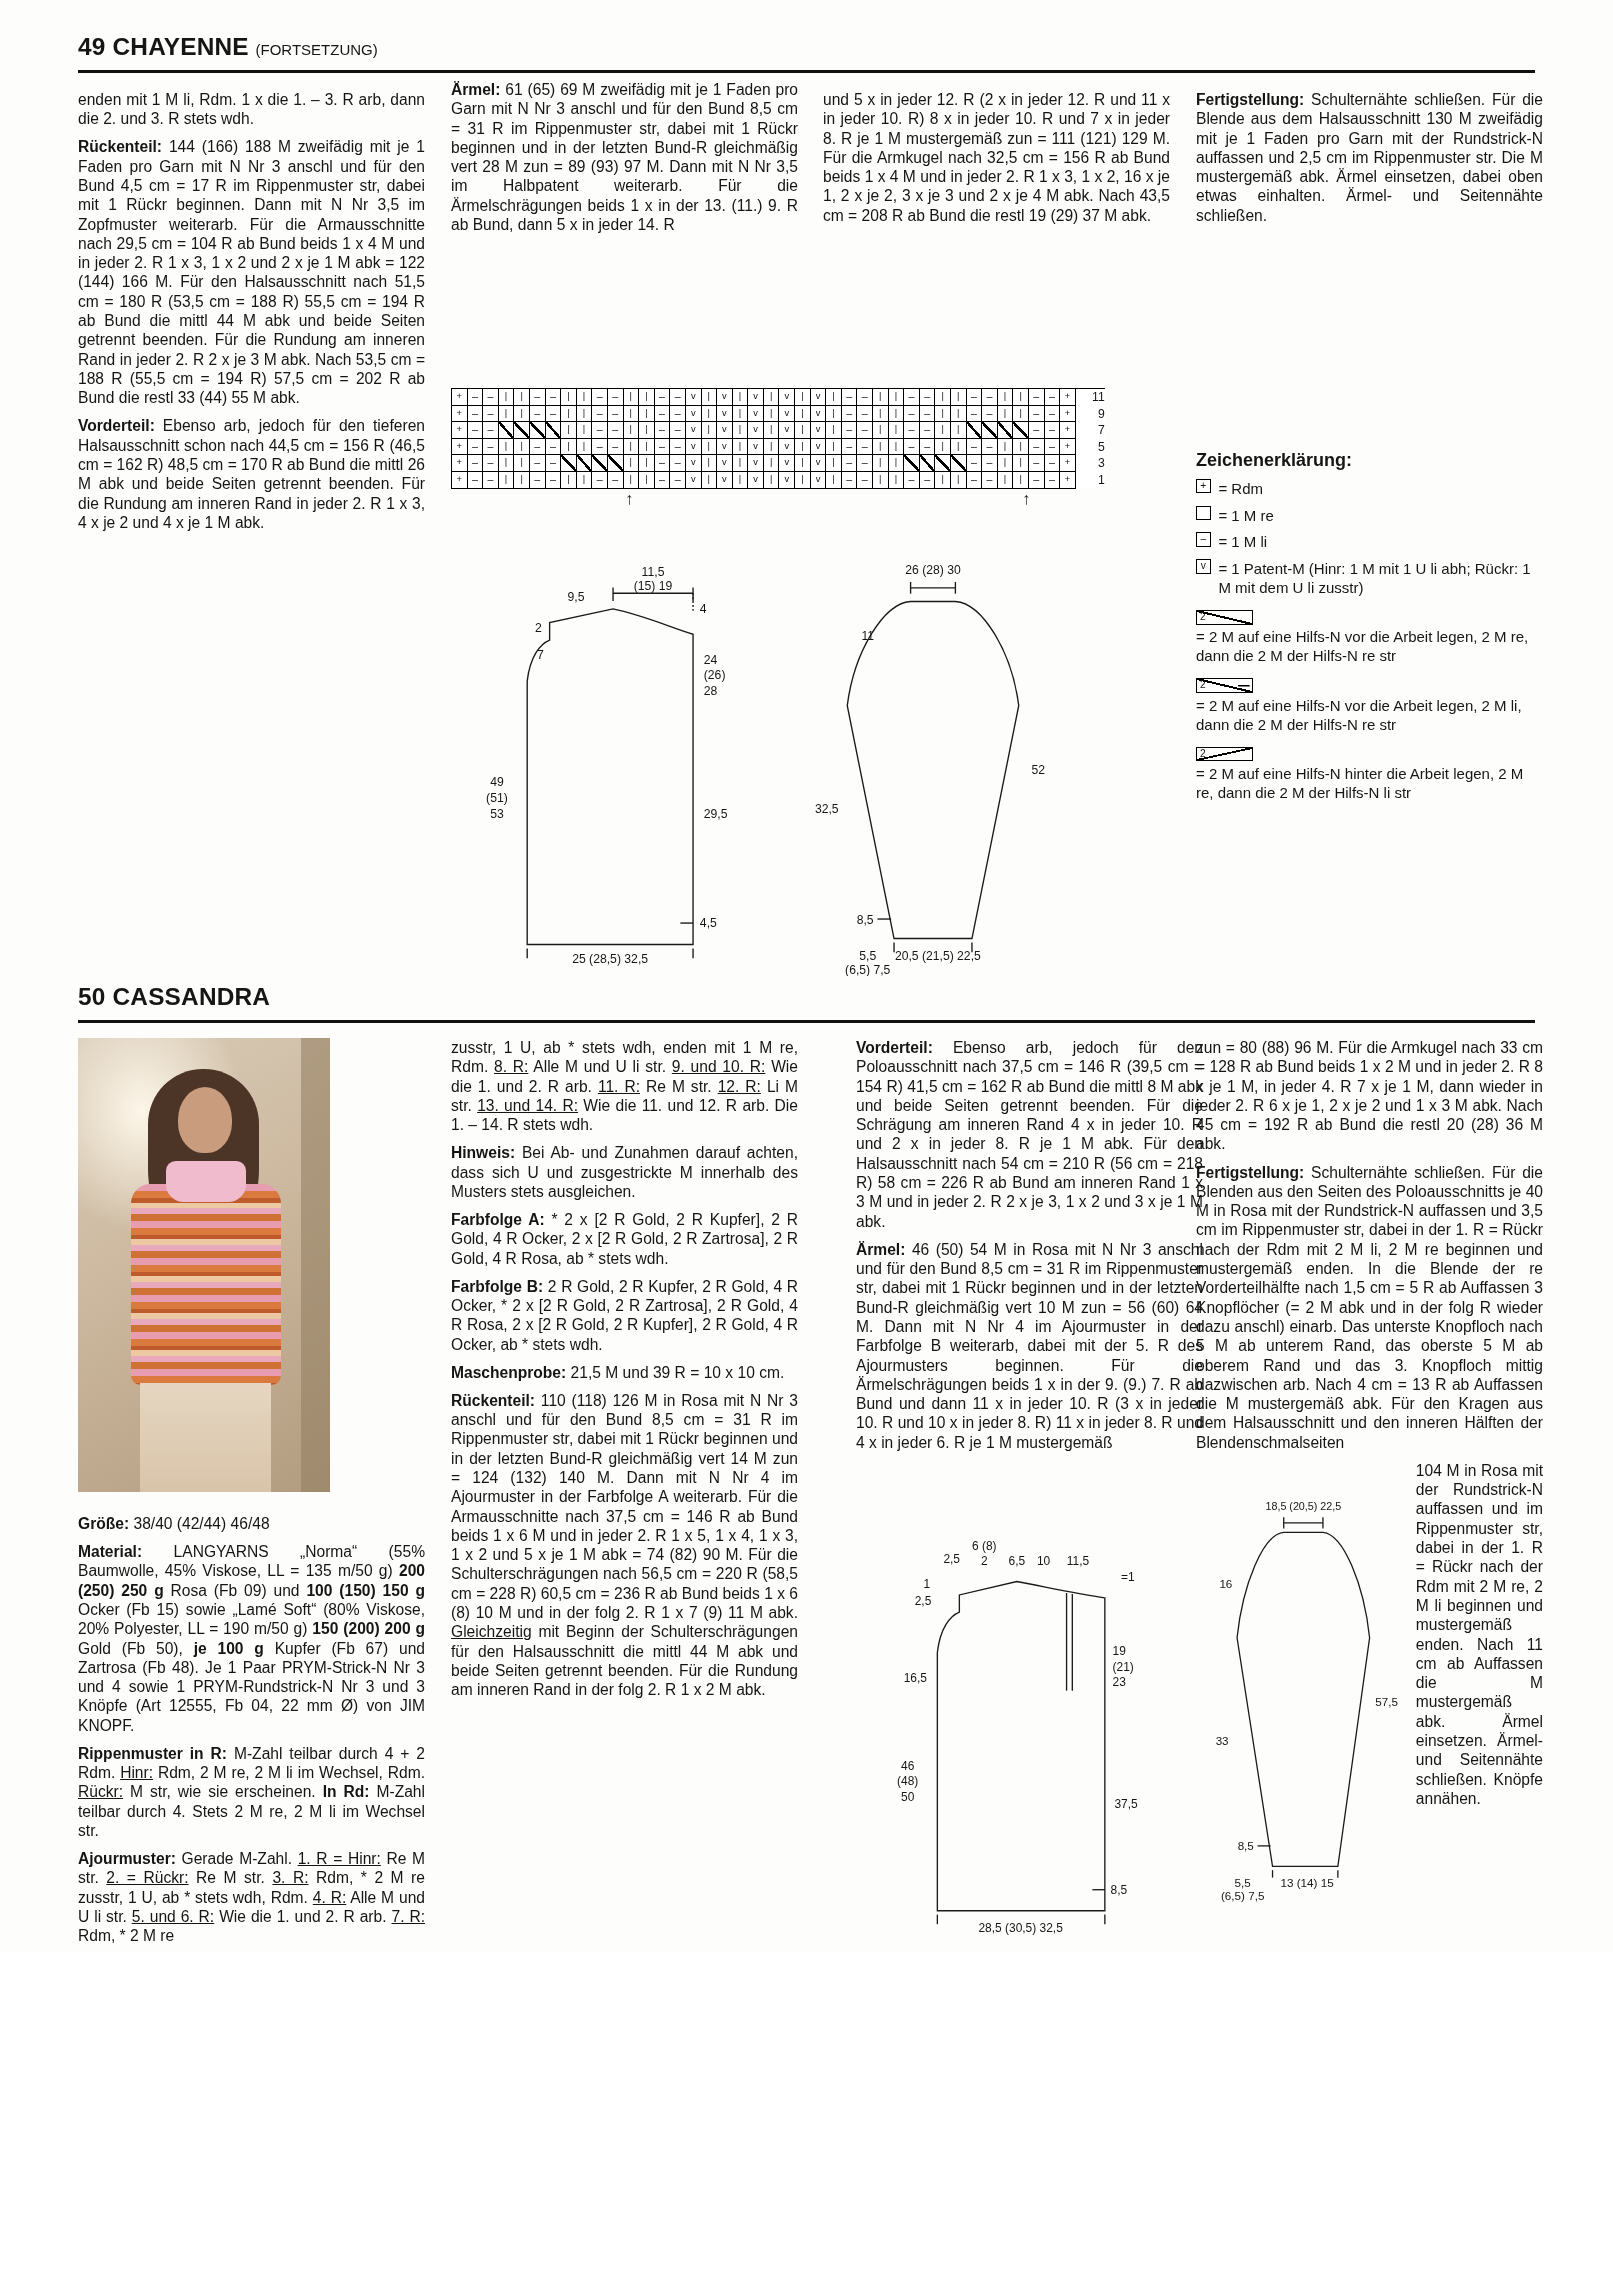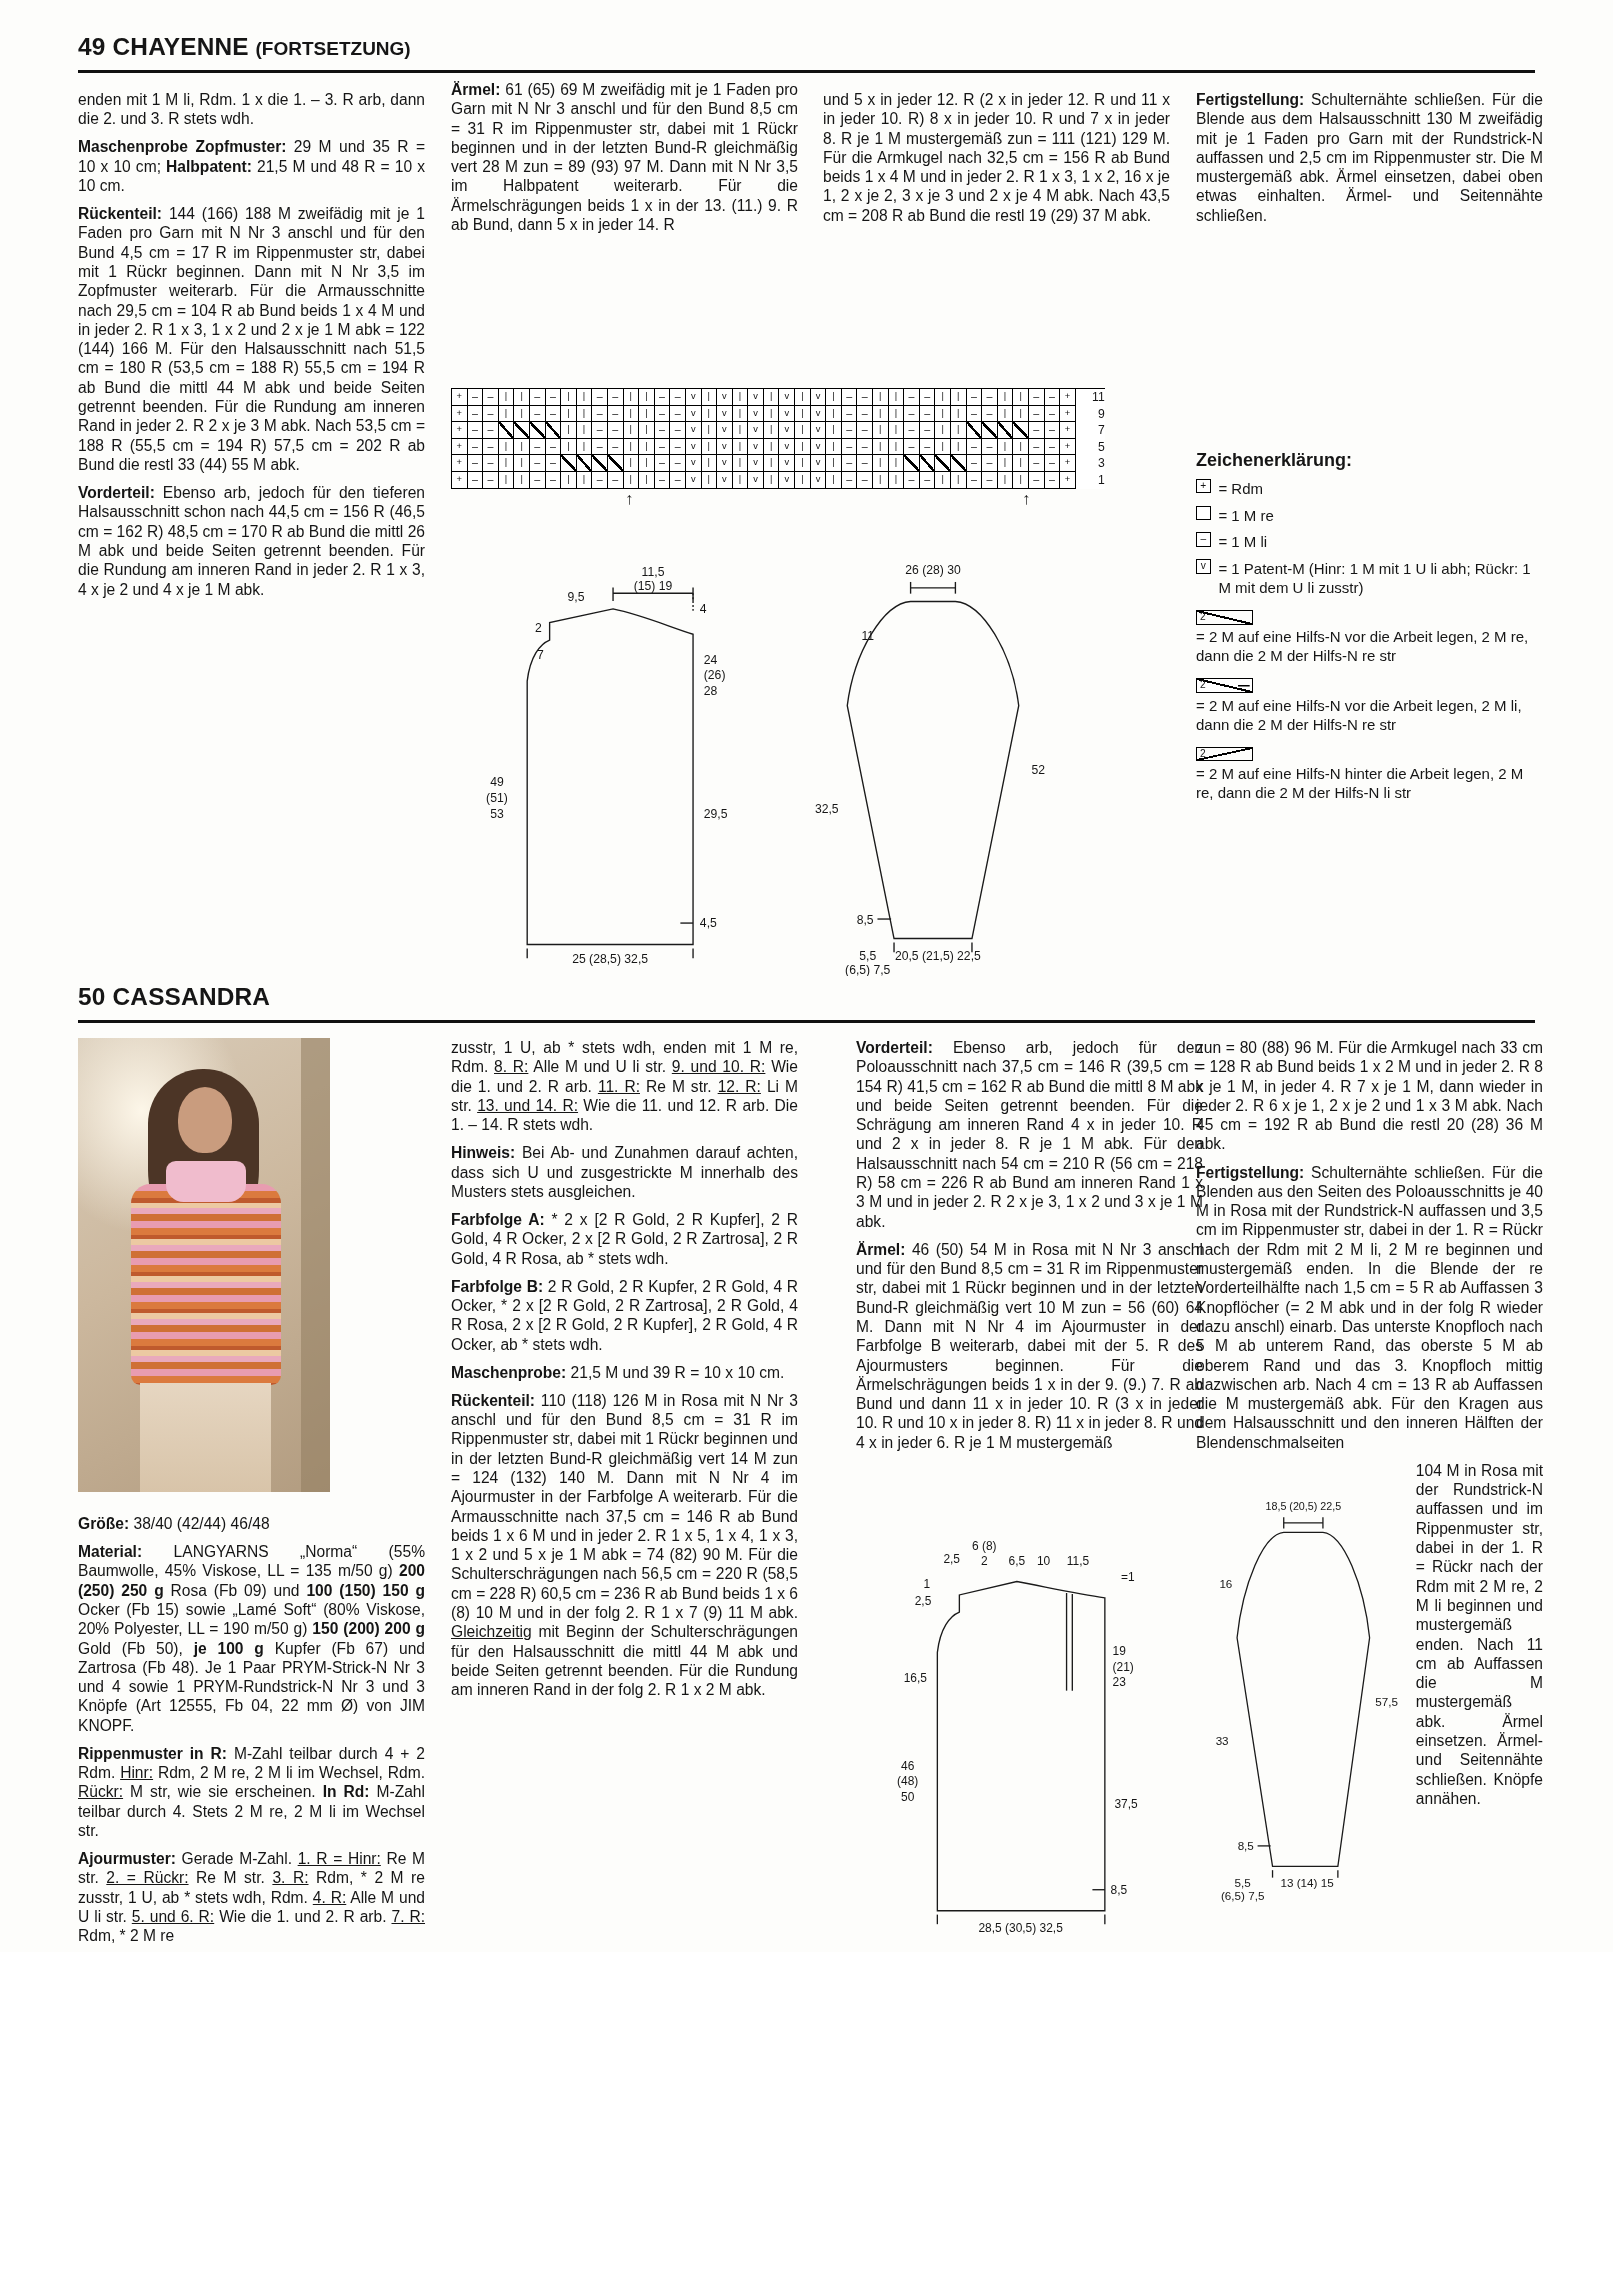--- a/index.html
+++ b/index.html
@@ -5,21 +5,21 @@
   html,body{margin:0;padding:0;background:#fff}
   .page{position:relative;width:1613px;height:1952px;background:#fdfdfb;overflow:hidden;
         font-family:"Liberation Sans",sans-serif;color:#161616}
   .abs{position:absolute}
   .col{width:347px}
   .para{margin:0 0 8.8px;font-size:15.6px;line-height:19.3px;text-align:justify;color:#151515}
   .b{font-weight:700}
   .u{text-decoration:underline}
   .sec-head{display:flex;align-items:baseline}
   .sh-big{font-size:24.4px;font-weight:800;letter-spacing:0.2px}
-  .sh-small{font-size:19px;font-weight:700;margin-left:6.8px}
+  .sh-small{font-size:15px;font-weight:400;margin-left:6.8px}
   .rule{height:3.4px;background:#111}
   
   .chart{display:inline-block;border-top:1.3px solid #000;border-left:1.3px solid #000;background:#fff}
   .chart-row{display:flex}
   .cc{width:15.6px;height:16.6px;border-right:1.3px solid #000;border-bottom:1.3px solid #000;
       box-sizing:border-box;font-size:9.3px;line-height:14.6px;text-align:center;color:#111}
   .cc-dash{font-size:10.7px}
   .cc-cab{background:linear-gradient(to top right,transparent 44%,#000 44% 56%,transparent 56%);color:transparent}
   .cnum{width:29px;border:none;font-size:12.2px;font-weight:400;text-align:right;line-height:16.6px}
   .chart-arrows{position:relative;height:23.4px}
@@ -69,21 +69,20 @@
 <div class="page">
 
   <div class="sec-head abs" style="left:78px;top:33px;width:1457px">
     <span class="sh-big">49 CHAYENNE</span>
     <span class="sh-small">(FORTSETZUNG)</span>
   </div>
   <div class="rule abs" style="left:78px;top:70px;width:1457px"></div>
 
   <div class="abs col" style="left:78px;top:90px">
       <p class="para"><span>enden mit 1 M li, Rdm. 1 x die 1. – 3. R arb, dann die 2. und 3. R stets wdh.</span></p>
-      <p class="para"><span class="b">Maschenprobe Zopfmuster:</span><span> 29 M und 35 R = 10 x 10 cm; </span><span class="b">Halbpatent:</span><span> 21,5 M und 48 R = 10 x 10 cm.</span></p>
       <p class="para"><span class="b">Rückenteil:</span><span> 144 (166) 188 M zweifädig mit je 1 Faden pro Garn mit N Nr 3 anschl und für den Bund 4,5 cm = 17 R im Rippenmuster str, dabei mit 1 Rückr beginnen. Dann mit N Nr 3,5 im Zopfmuster weiterarb. Für die Armausschnitte nach 29,5 cm = 104 R ab Bund beids 1 x 4 M und in jeder 2. R 1 x 3, 1 x 2 und 2 x je 1 M abk = 122 (144) 166 M. Für den Halsausschnitt nach 51,5 cm = 180 R (53,5 cm = 188 R) 55,5 cm = 194 R ab Bund die mittl 44 M abk und beide Seiten getrennt beenden. Für die Rundung am inneren Rand in jeder 2. R 2 x je 3 M abk. Nach 53,5 cm = 188 R (55,5 cm = 194 R) 57,5 cm = 202 R ab Bund die restl 33 (44) 55 M abk.</span></p>
       <p class="para"><span class="b">Vorderteil:</span><span> Ebenso arb, jedoch für den tieferen Halsausschnitt schon nach 44,5 cm = 156 R (46,5 cm = 162 R) 48,5 cm = 170 R ab Bund die mittl 26 M abk und beide Seiten getrennt beenden. Für die Rundung am inneren Rand in jeder 2. R 1 x 3, 4 x je 2 und 4 x je 1 M abk.</span></p>
     </div>
   <div class="abs col" style="left:451px;top:80px">
       <p class="para"><span class="b">Ärmel:</span><span> 61 (65) 69 M zweifädig mit je 1 Faden pro Garn mit N Nr 3 anschl und für den Bund 8,5 cm = 31 R im Rippenmuster str, dabei mit 1 Rückr beginnen und in der letzten Bund-R gleichmäß</span><span>ig vert 28 M zun = 89 (93) 97 M. Dann mit N Nr 3,5 im Halbpatent weiterarb. Für die Ärmelschrägungen beids 1 x in der 13. (11.) 9. R ab Bund, dann 5 x in jeder 14. R</span></p>
     </div>
   <div class="abs col" style="left:823px;top:90px">
       <p class="para"><span>und 5 x in jeder 12. R (2 x in jeder 12. R und 11 x in jeder 10. R) 8 x in jeder 10. R und 7 x in jeder 8. R je 1 M mustergemäß zun = 111 (121) 129 M. Für die Armkugel nach 32,5 cm = 156 R ab Bund beids 1 x 4 M und in jeder 2. R 1 x 3, 1 x 2, 16 x je 1, 2 x je 2, 3 x je 3 und 2 x je 4 M abk. Nach 43,5 cm = 208 R ab Bund die restl 19 (29) 37 M abk.</span></p>
     </div>
   <div class="abs col" style="left:1196px;top:90px">

